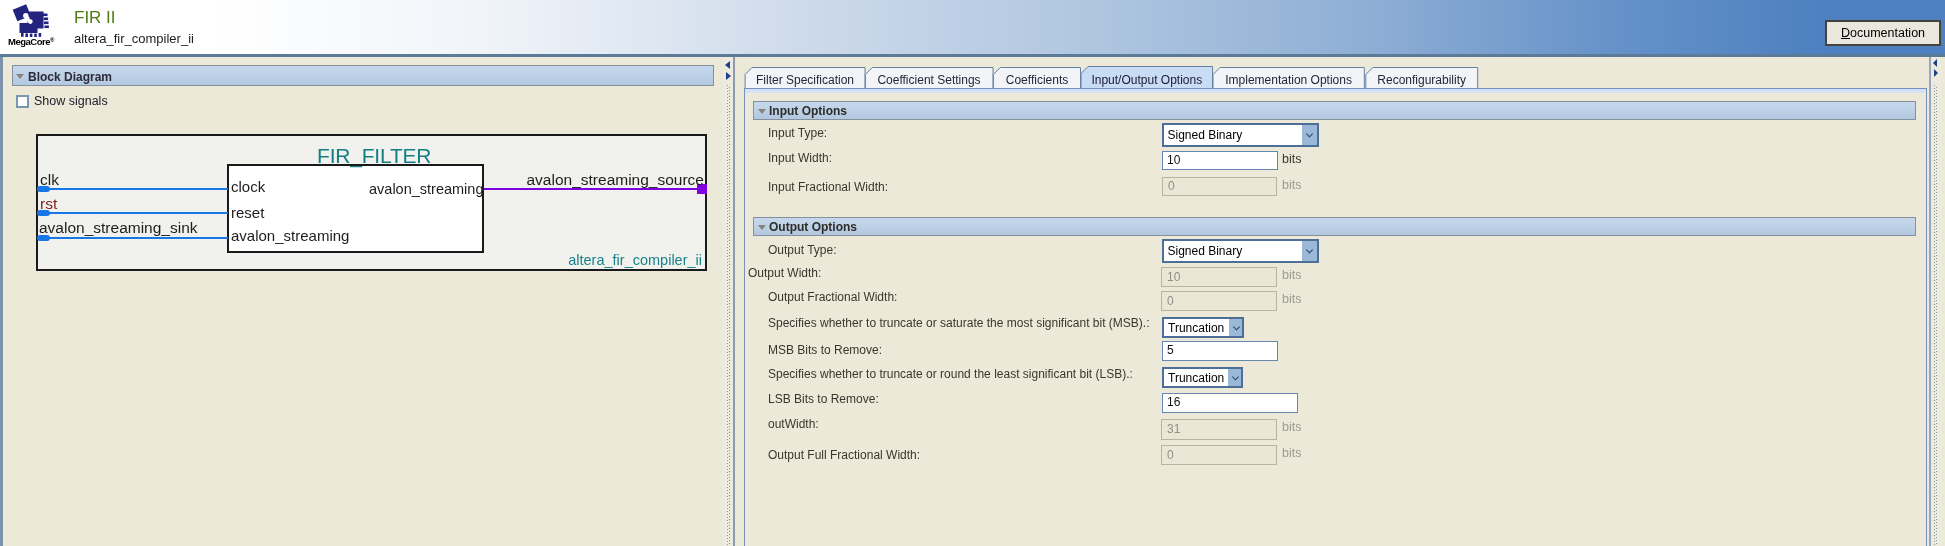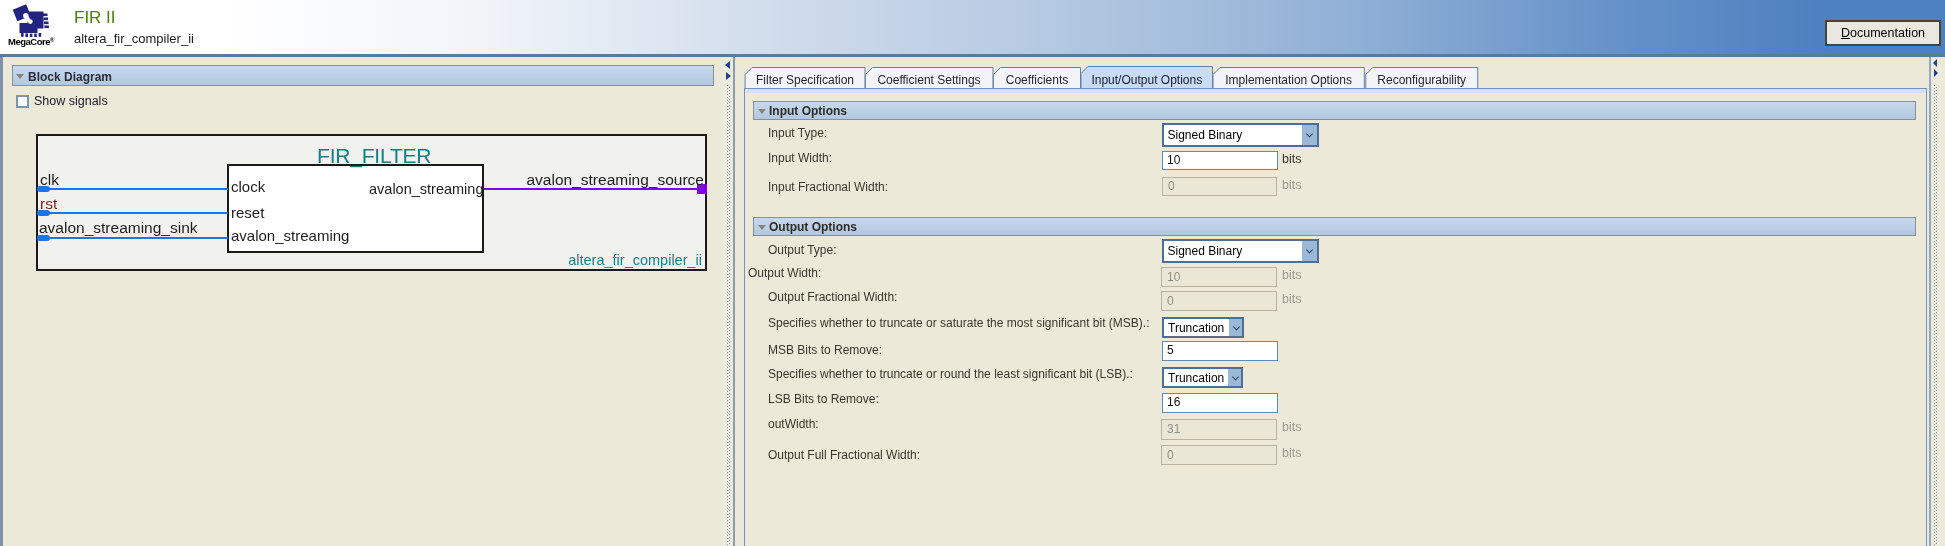--- a/index.html
+++ b/index.html
@@ -162,21 +162,21 @@
 <div class="inp" style="left:1162px;top:341px;width:116px;height:20px;line-height:17px">5</div>
 
 <div class="lbl" style="left:768px;top:366.5px">Specifies whether to truncate or round the least significant bit (LSB).:</div>
 <div class="combo" style="left:1162px;top:367px;width:81px;height:21px">
     <span class="tx">Truncation</span>
     <span class="btn" style="width:13px"></span>
     <span class="ch" style="right:3px"></span>
   </div>
 
 <div class="lbl" style="left:768px;top:391.5px">LSB Bits to Remove:</div>
-<div class="inp" style="left:1162px;top:393px;width:116px;height:20px;line-height:17px">16</div>
+<div class="inp" style="left:1162px;top:393px;width:136px;height:20px;line-height:17px">16</div>
 
 <div class="lbl" style="left:768px;top:416.5px">outWidth:</div>
 <div class="dinp" style="left:1161px;top:419px;width:116px;height:21px;line-height:19px">31</div>
 <div class="bits" style="top:420px">bits</div>
 
 <div class="lbl" style="left:768px;top:447.5px">Output Full Fractional Width:</div>
 <div class="dinp" style="left:1161px;top:444.5px;width:116px;height:20px;line-height:18px">0</div>
 <div class="bits" style="top:446px">bits</div>
 
 <div class="abs" style="left:1929px;top:57px;width:2px;height:489px;background:#98A8BC"></div>

